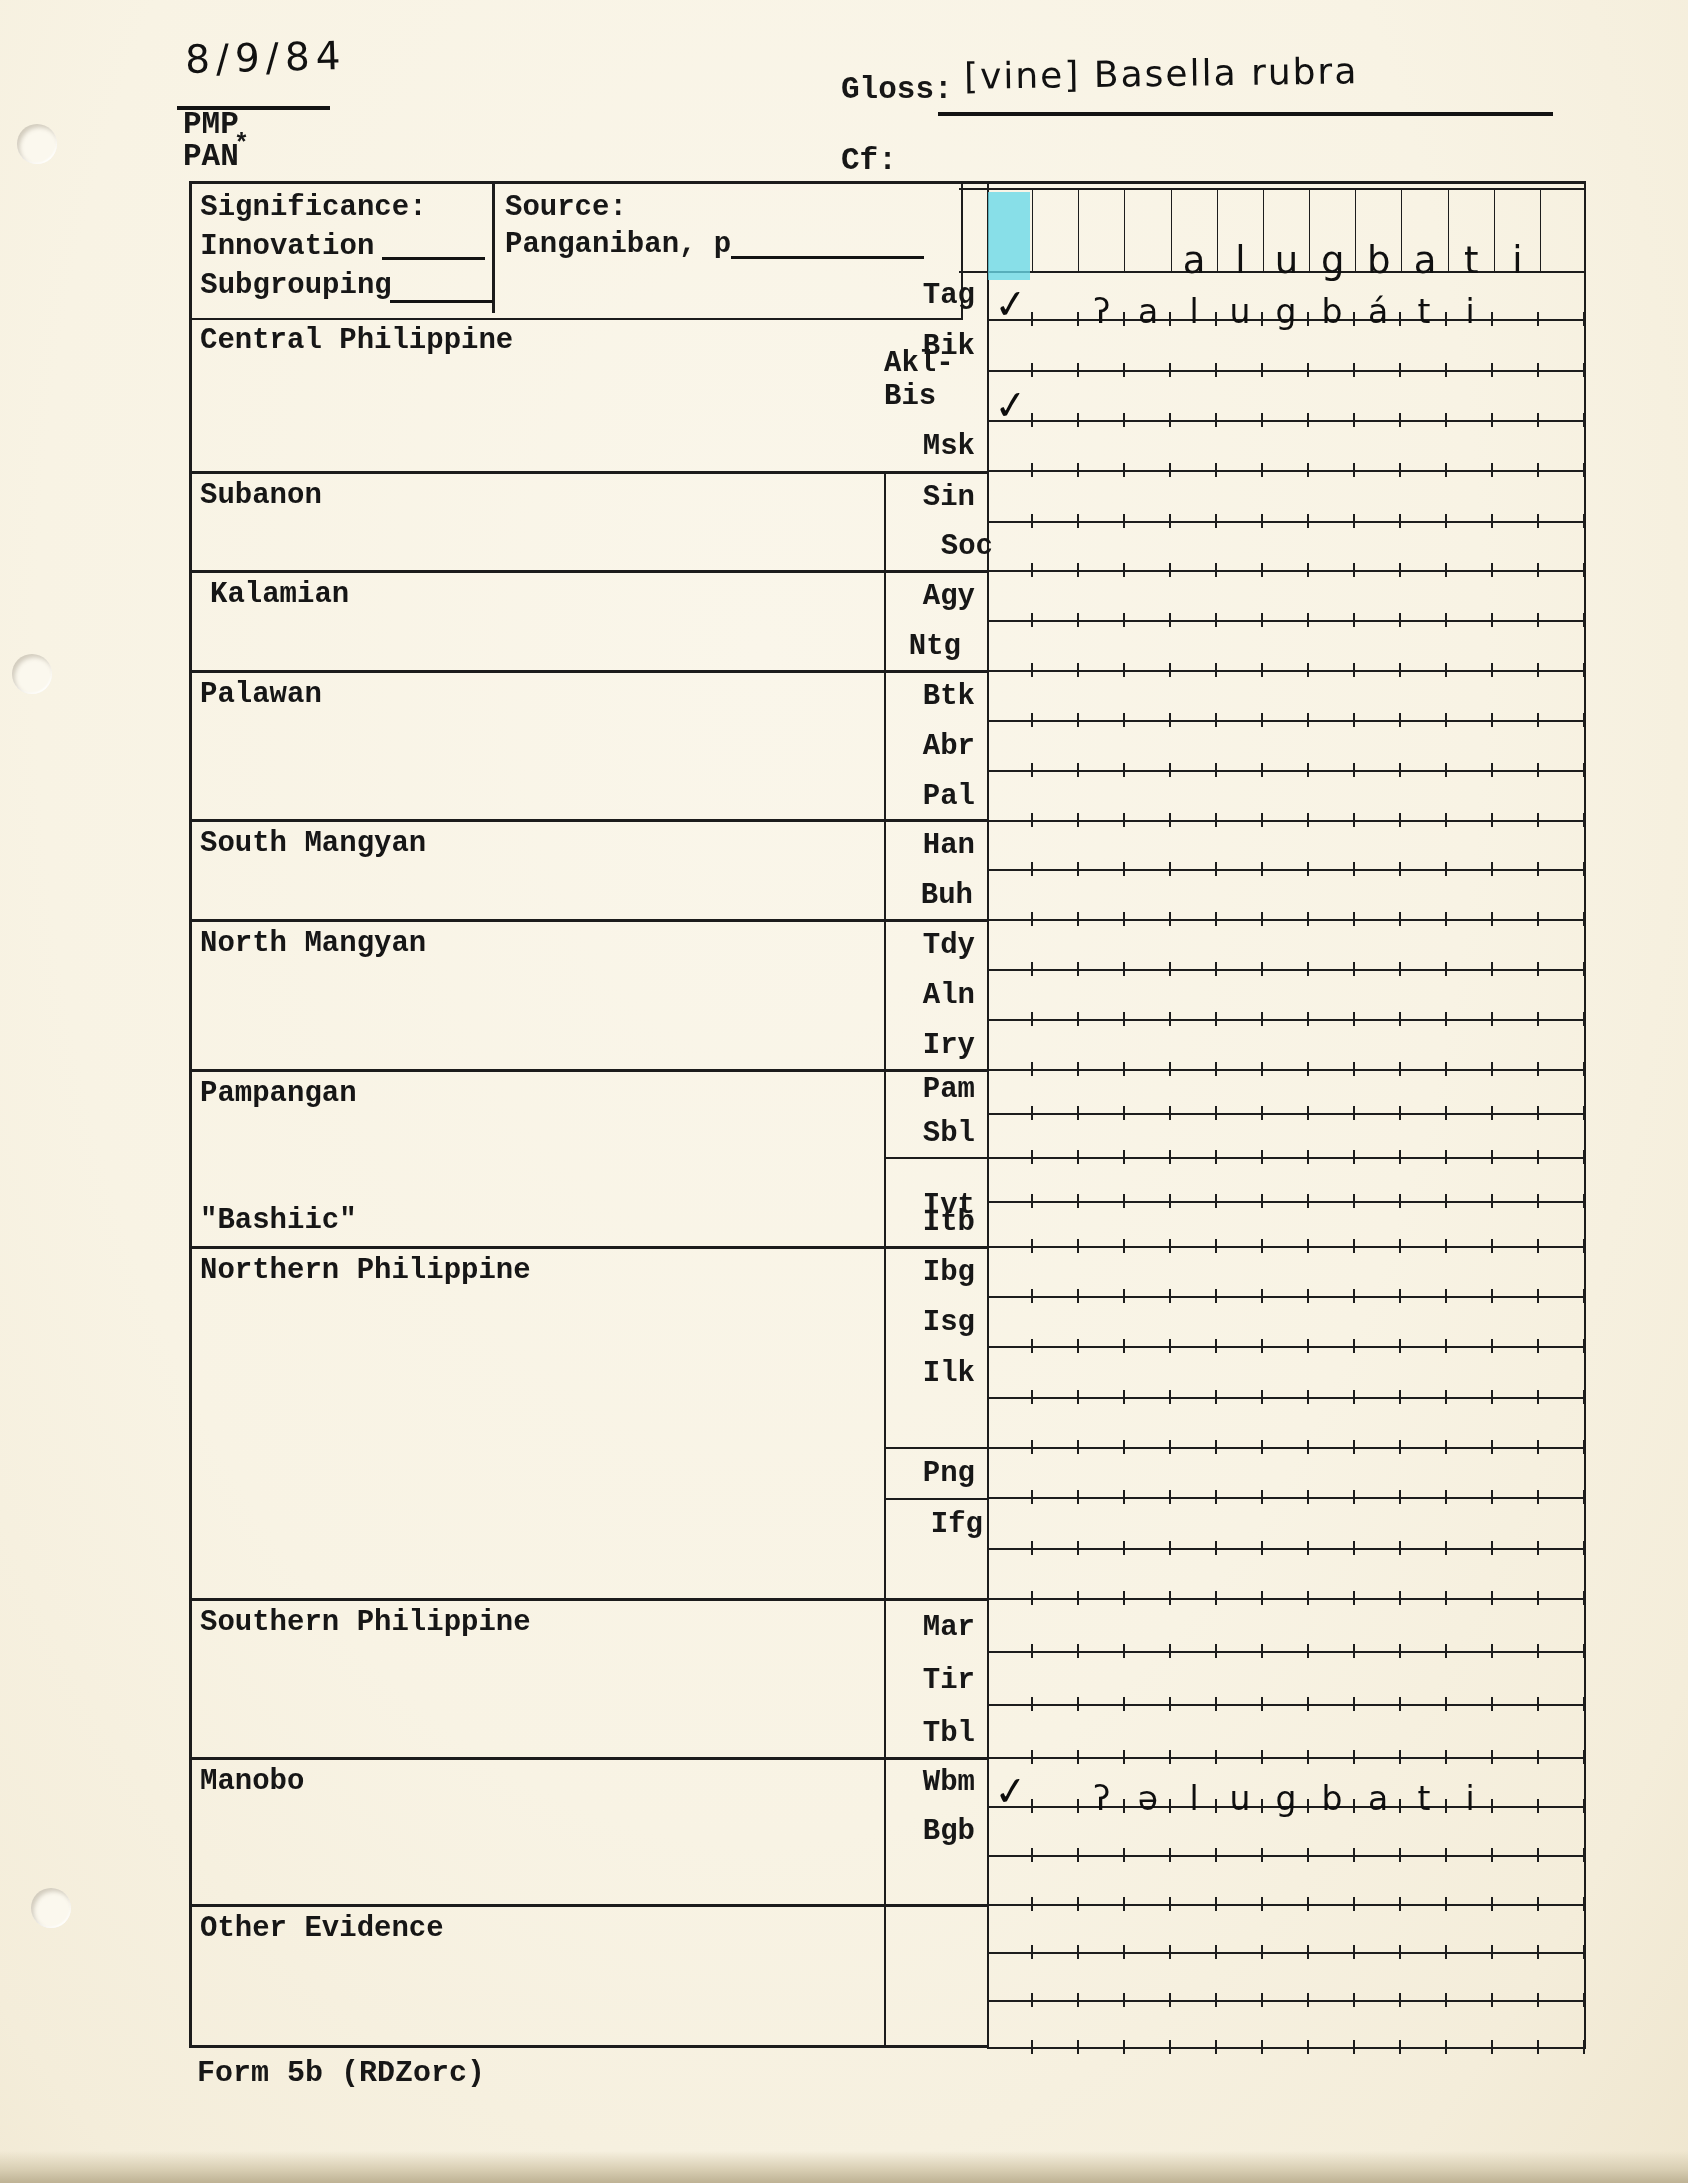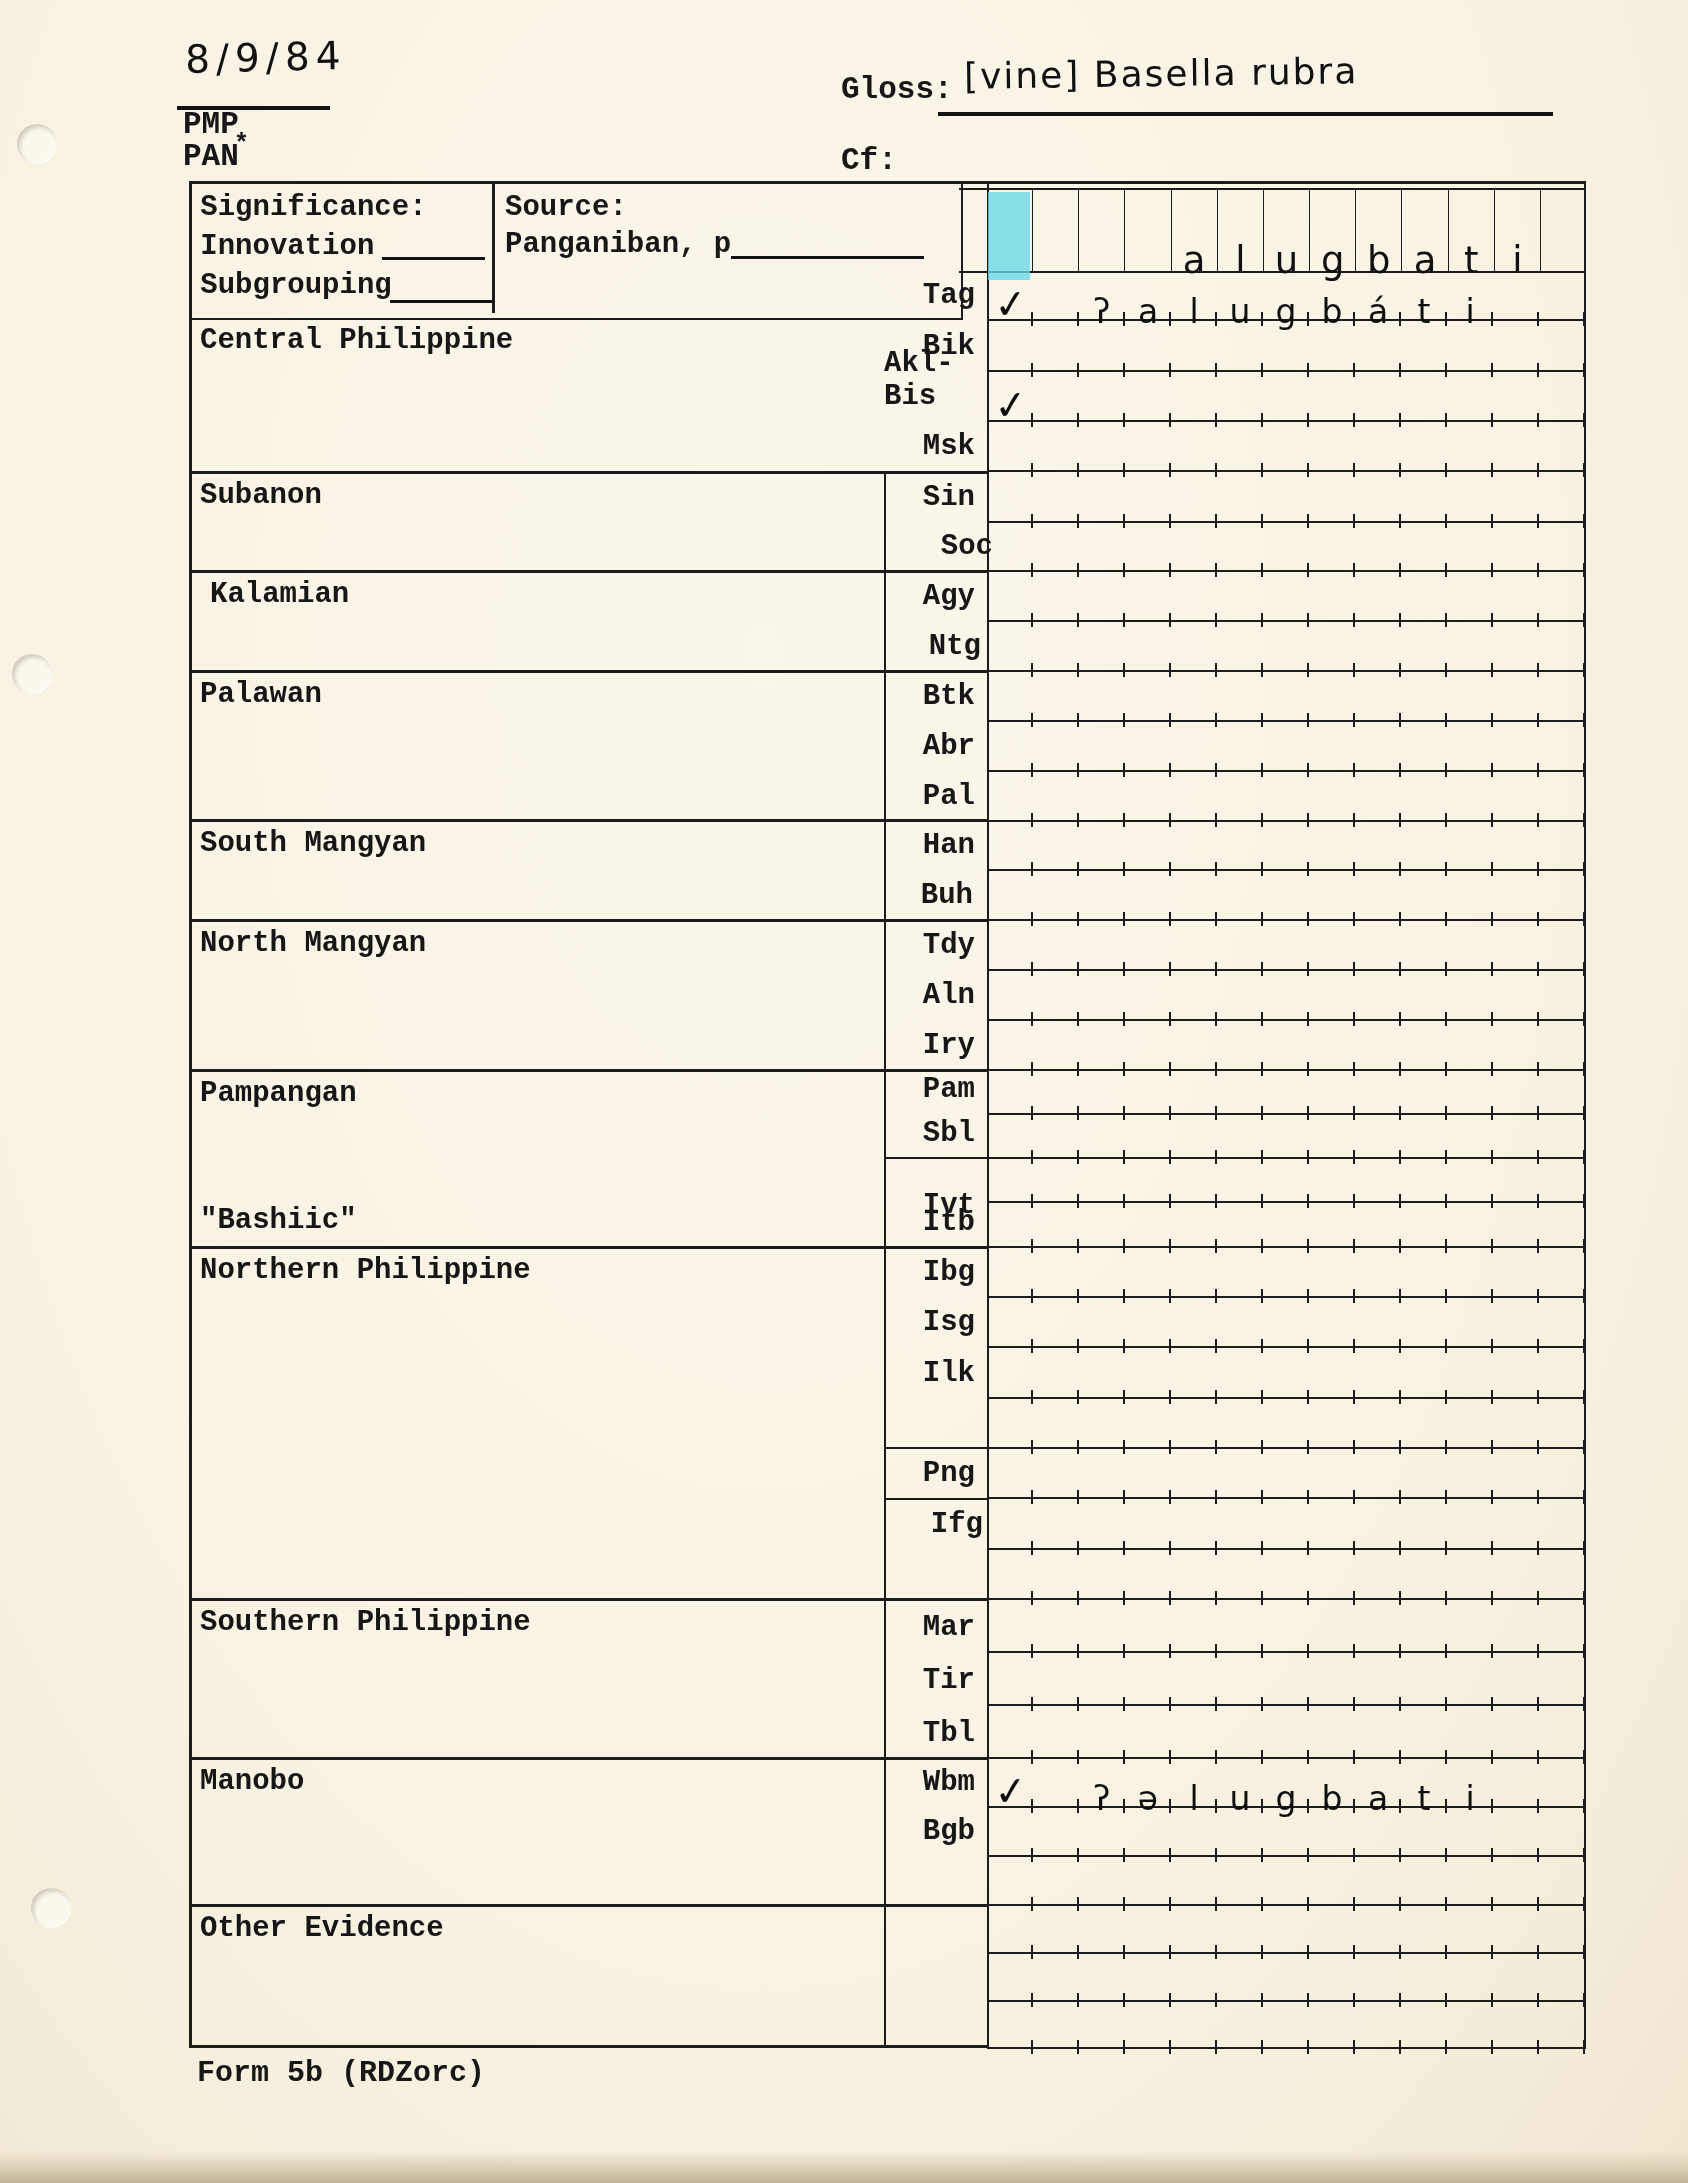--- a/index.html
+++ b/index.html
@@ -151,21 +151,21 @@
       <div class="code" style="left: 884px; top: 520px; width: 121px; height: 50px;">Soc</div>
       <div class="hline" style="left: 189px; top: 570px; width: 798px; height: 2.7px;"></div>
       <div class="seclabel" style="left: 210px; top: 578px;">Kalamian</div>
       <div class="gridrow" style="left: 987px; top: 570px; width: 599px; height: 50px;">
         <div class="ticks"></div>
       </div>
       <div class="code" style="left: 884px; top: 570px; width: 103px; height: 50px;">Agy</div>
       <div class="gridrow" style="left: 987px; top: 620px; width: 599px; height: 50px;">
         <div class="ticks"></div>
       </div>
-      <div class="code" style="left: 884px; top: 620px; width: 109px; height: 50px; padding-left: 16px;">Ntg</div>
+      <div class="code" style="left: 864px; top: 620px; width: 109px; height: 50px; padding-left: 16px;">Ntg</div>
       <div class="hline" style="left: 189px; top: 670px; width: 798px; height: 2.7px;"></div>
       <div class="seclabel" style="left: 200px; top: 678px;">Palawan</div>
       <div class="gridrow" style="left: 987px; top: 670px; width: 599px; height: 50px;">
         <div class="ticks"></div>
       </div>
       <div class="code" style="left: 884px; top: 670px; width: 103px; height: 50px;">Btk</div>
       <div class="gridrow" style="left: 987px; top: 720px; width: 599px; height: 50px;">
         <div class="ticks"></div>
       </div>
       <div class="code" style="left: 884px; top: 720px; width: 103px; height: 50px;">Abr</div>

